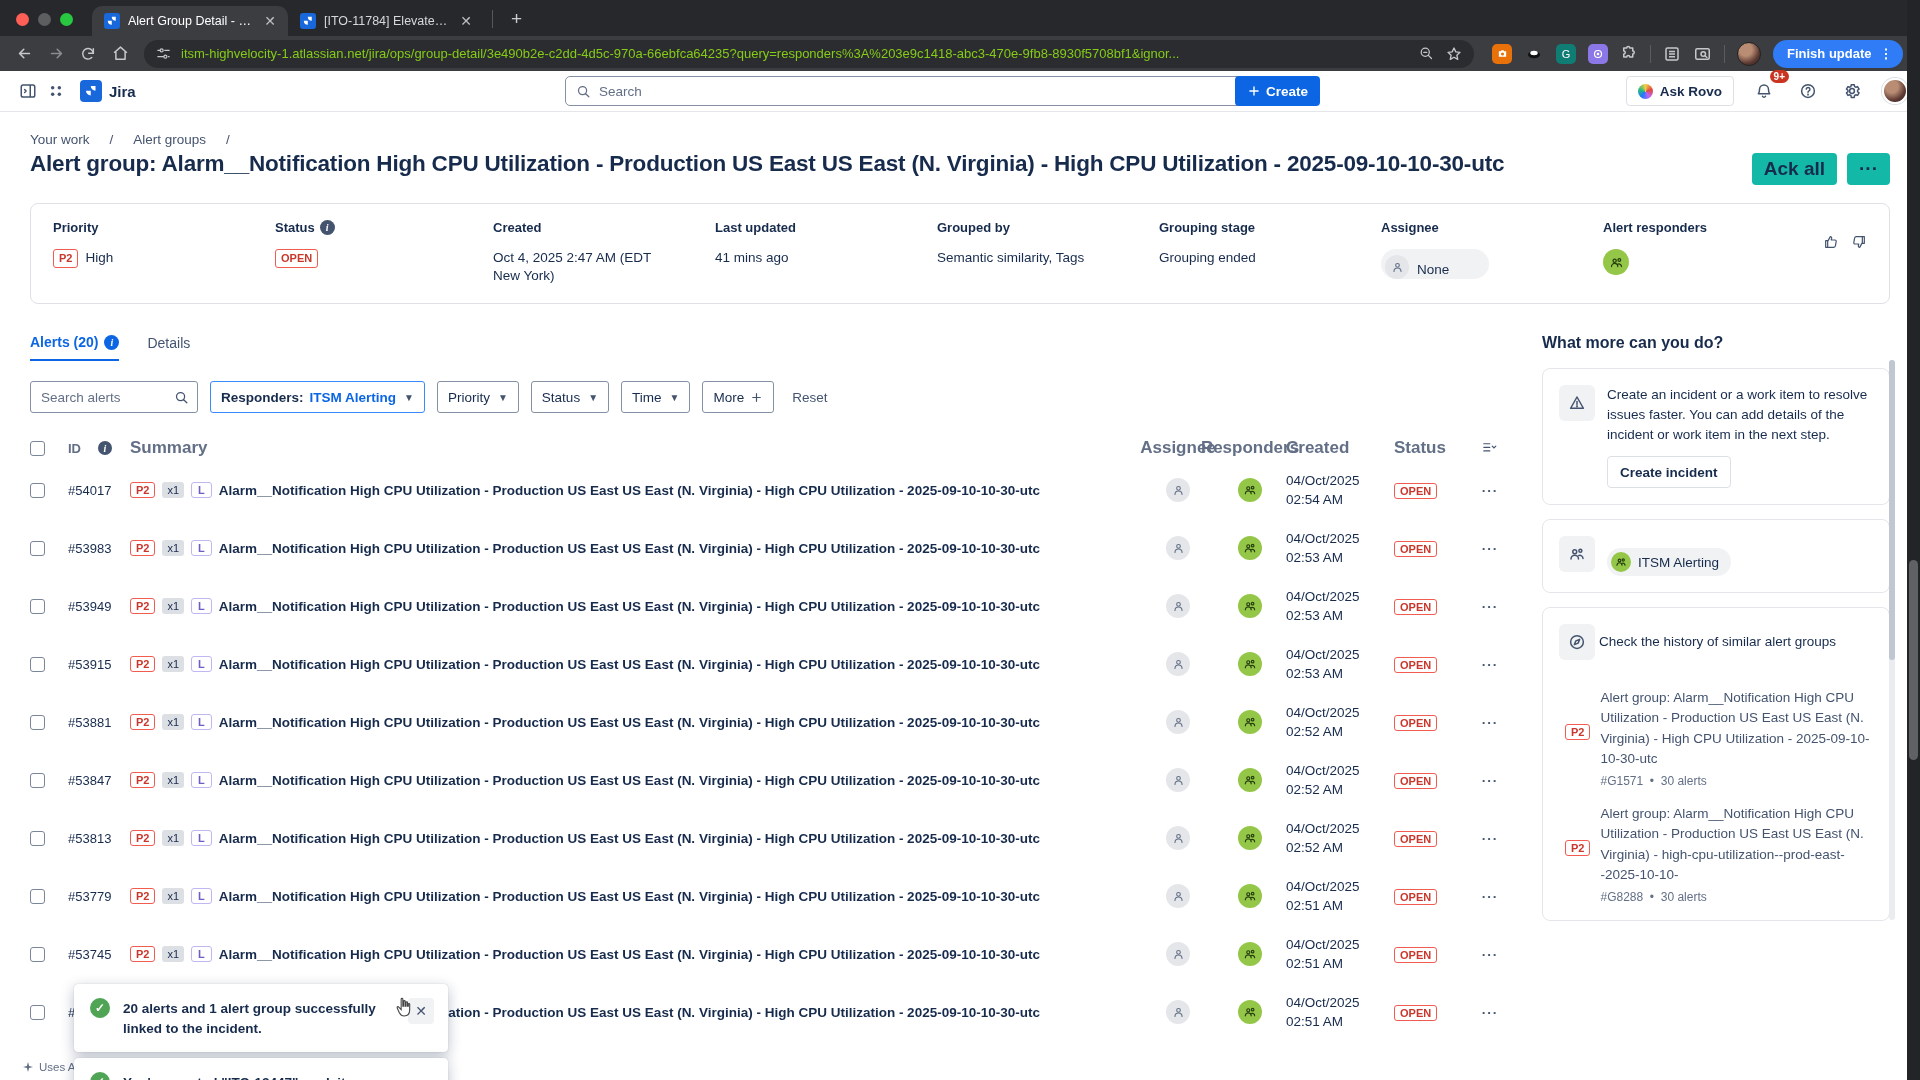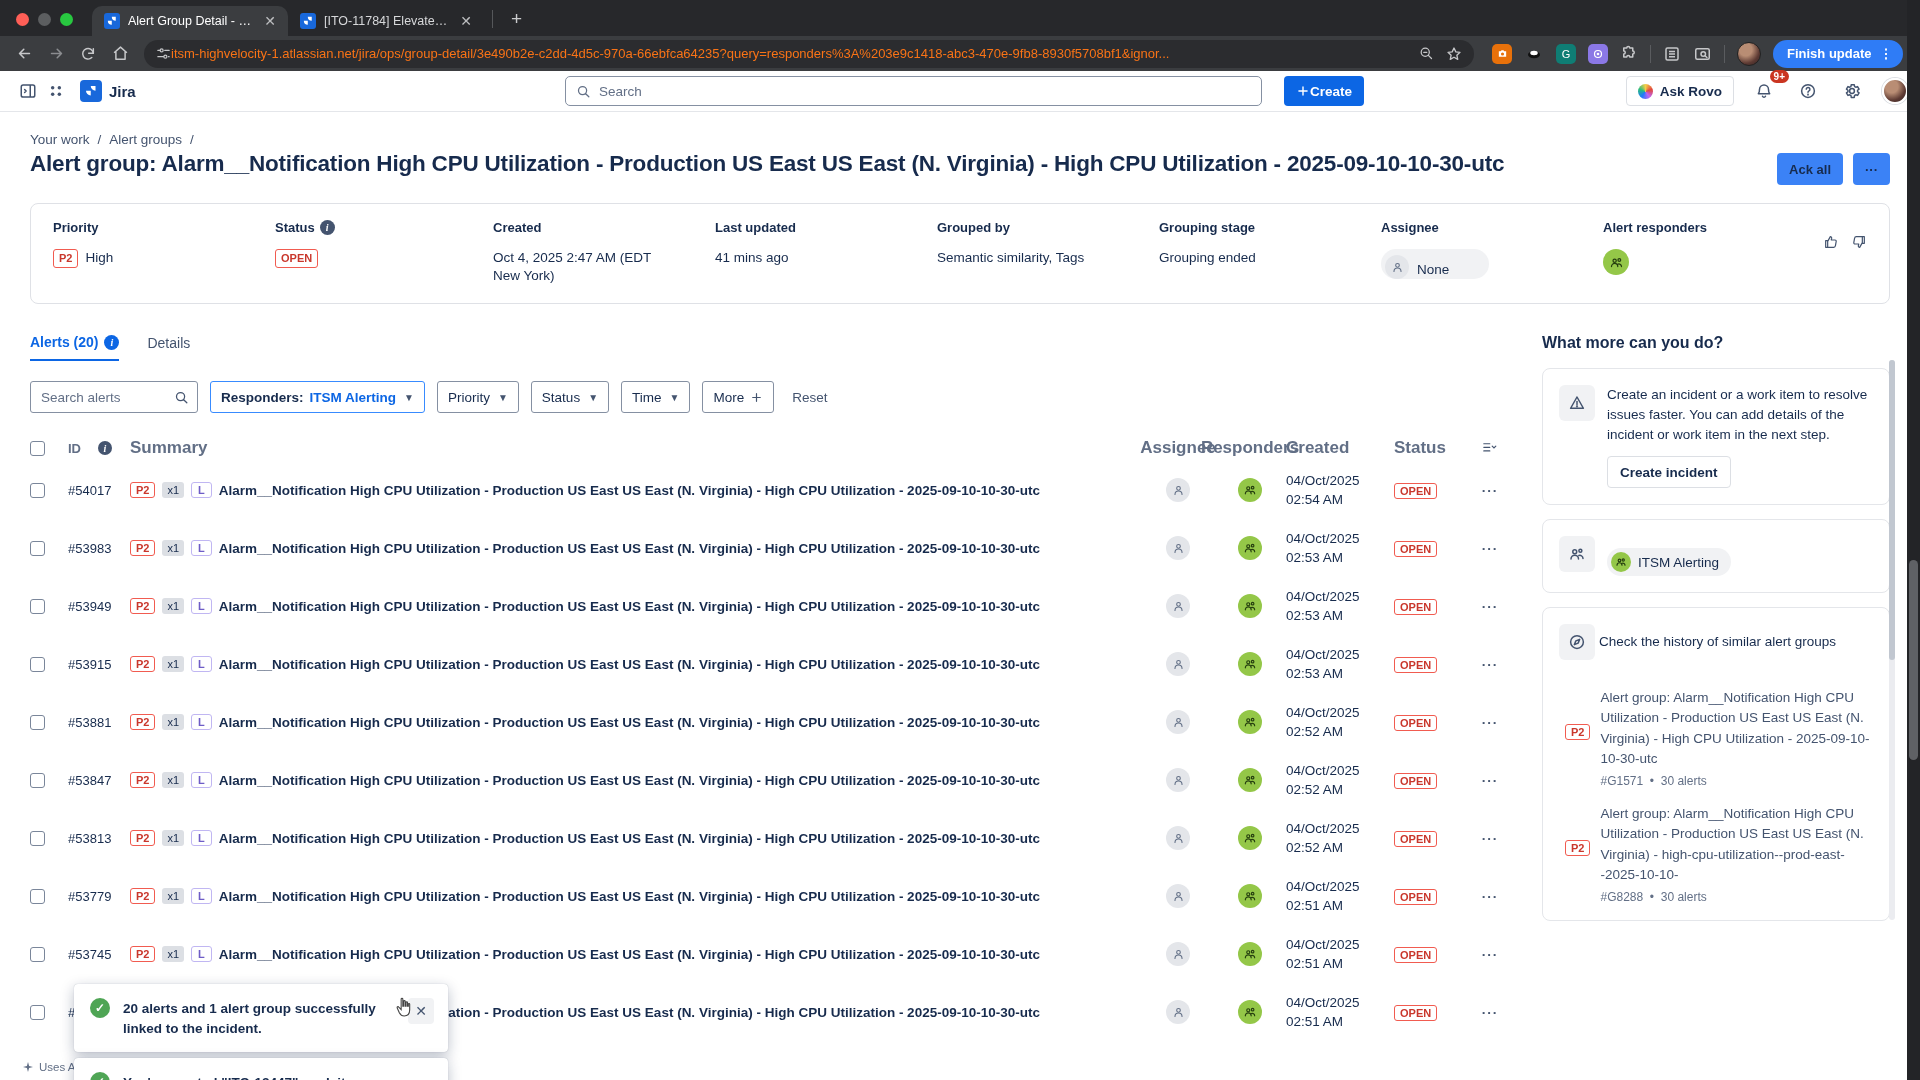--- a/index.html
+++ b/index.html
@@ -17,61 +17,61 @@
   .tab .title { white-space:nowrap; overflow:hidden; text-overflow:ellipsis; flex:1; }
   .tab .closex { color:#bdbec0; font-size:14px; padding:0 2px; cursor:default; }
   .favicon { width:16px; height:16px; border-radius:3px; background:#1868DB; flex:0 0 16px;
     display:flex; align-items:center; justify-content:center; }
   .newtab { color:#c9cacc; font-size:19px; margin-left:14px; margin-bottom:6px; }
   .tabsep { width:1px; height:18px; background:#55575a; margin:0 4px 8px 8px; }
 
   .toolbar { height:35px; background:#3b3d40; display:flex; align-items:center; padding:0 10px; gap:4px; }
   .navbtn { width:28px; height:28px; display:flex; align-items:center; justify-content:center; color:#c6c7c9; font-size:16px; border-radius:50%; }
   .urlbar { height:28px; flex:1; max-width:1330px; background:#2b2c2f; border-radius:14px; margin:0 6px;
-    display:flex; align-items:center; padding:0 12px; color:#f97316; font-size:13px; }
+    display:flex; align-items:center; padding:0 12px; gap:10px; color:#84cc16; font-size:13px; }
   .urlbar .url { white-space:nowrap; overflow:hidden; flex:1; }
   .urlicons { display:flex; align-items:center; gap:12px; color:#c6c7c9; }
   .extrow { display:flex; align-items:center; gap:12px; margin-left:8px; }
   .ext { width:20px; height:20px; border-radius:5px; display:flex; align-items:center; justify-content:center; font-size:11px; color:#fff; }
   .vsep { width:1px; height:18px; background:#5a5c5f; }
   .chrome-avatar { width:24px; height:24px; border-radius:50%;
     background:radial-gradient(circle at 35% 30%, #b98d74 0 30%, #5d3a33 65%, #2e2023); border:1px solid #222; }
   .updatepill { height:28px; background:#2f7cf6; color:#fff; border-radius:14px; font-size:13px; font-weight:bold;
     display:flex; align-items:center; gap:8px; padding:0 10px 0 14px; }
   .updatepill .dots { letter-spacing:0; font-size:13px; }
 
   
   .jiranav { height:41px; background:#fff; border-bottom:1px solid #E4E6EA; display:flex; align-items:center;
     padding:0 14px; position:relative; }
   .iconbtn { width:28px; height:28px; display:flex; align-items:center; justify-content:center; border-radius:4px; color:#44546F; }
   .jlogo { display:flex; align-items:center; gap:7px; margin-left:10px; font-weight:bold; font-size:15px; }
   .jlogo .mark { width:22px; height:22px; border-radius:4px; background:#1868DB; display:flex; align-items:center; justify-content:center; }
   .jsearch { position:absolute; left:565px; width:697px; height:30px; border:1px solid #8590A2; border-radius:5px;
     display:flex; align-items:center; gap:8px; padding:0 10px; color:#626F86; font-size:13.5px; background:#fff; }
-  .createbtn { position:absolute; left:1284px; height:30px; background:#0C66E4; color:#fff; border:none; border-radius:4px;
-    font-size:13.5px; font-weight:bold; display:flex; align-items:center; padding:0 12px; }
+  .createbtn { position:absolute; left:1235px; height:30px; background:#0C66E4; color:#fff; border:none; border-radius:4px;
+    font-size:13.5px; font-weight:bold; display:flex; align-items:center; gap:5px; padding:0 12px; }
   .navright { position:absolute; right:12px; display:flex; align-items:center; gap:16px; }
   .rovobtn { height:30px; border:1px solid #DCDFE4; border-radius:4px; background:#fff; display:flex; align-items:center;
     gap:7px; padding:0 11px; font-size:13.5px; font-weight:bold; color:#172B4D; }
   .rovo-dot { width:15px; height:15px; border-radius:50%;
     background:conic-gradient(#f5cd47, #e2483d, #bf63f3, #1d7afc, #2abb7f, #f5cd47); }
   .bellwrap { position:relative; }
   .badge9 { position:absolute; top:-7px; right:-11px; background:#CA3521; color:#fff; font-size:10px; font-weight:bold;
     border-radius:8px; padding:1px 4px; }
   .nav-avatar { width:26px; height:26px; border-radius:50%;
     background:radial-gradient(circle at 35% 30%, #b98d74 0 30%, #5d3a33 65%, #2e2023); border:2px solid #fff; box-shadow:0 0 0 1px #DCDFE4; }
 
   
-  .crumbs { margin:20px 0 4px 30px; font-size:13.5px; color:#44546F; display:flex; gap:8px; align-items:flex-start; }
+  .crumbs { margin:20px 0 4px 30px; font-size:13.5px; color:#44546F; display:flex; gap:20px; align-items:flex-start; }
   .crumbs a { color:#44546F; text-decoration:none; }
   .titlerow { display:flex; align-items:flex-start; justify-content:space-between; padding:0 30px; }
   .pagetitle { font-size:22.5px; font-weight:bold; letter-spacing:-.2px; }
   .titlebtns { display:flex; gap:10px; margin-top:2px; }
-  .btn-subtle { background:#3b82f6; border:none; border-radius:4px; height:32px; padding:0 12px;
-    font-size:13px; font-weight:bold; color:#172B4D; }
+  .btn-subtle { background:#14b8a6; border:none; border-radius:4px; height:32px; padding:0 12px;
+    font-size:19px; font-weight:bold; color:#172B4D; }
 
   
   .sumcard { margin:18px 30px 0 30px; border:1px solid #DFE1E6; border-radius:8px; padding:16px 22px 18px 22px;
     display:flex; position:relative; }
   .field { width:222px; }
   .flabel { font-size:13px; font-weight:bold; display:flex; align-items:center; gap:5px; margin-bottom:14px; }
   .fvalue { font-size:13.5px; display:flex; align-items:center; gap:7px; line-height:1.35; }
   .infodot { width:15px; height:15px; border-radius:50%; background:#44546F; color:#fff; font-size:10px; font-weight:bold;
     display:inline-flex; align-items:center; justify-content:center; font-family:"Liberation Serif", serif; font-style:italic; }
   .infodot.blue { background:#0C66E4; }

